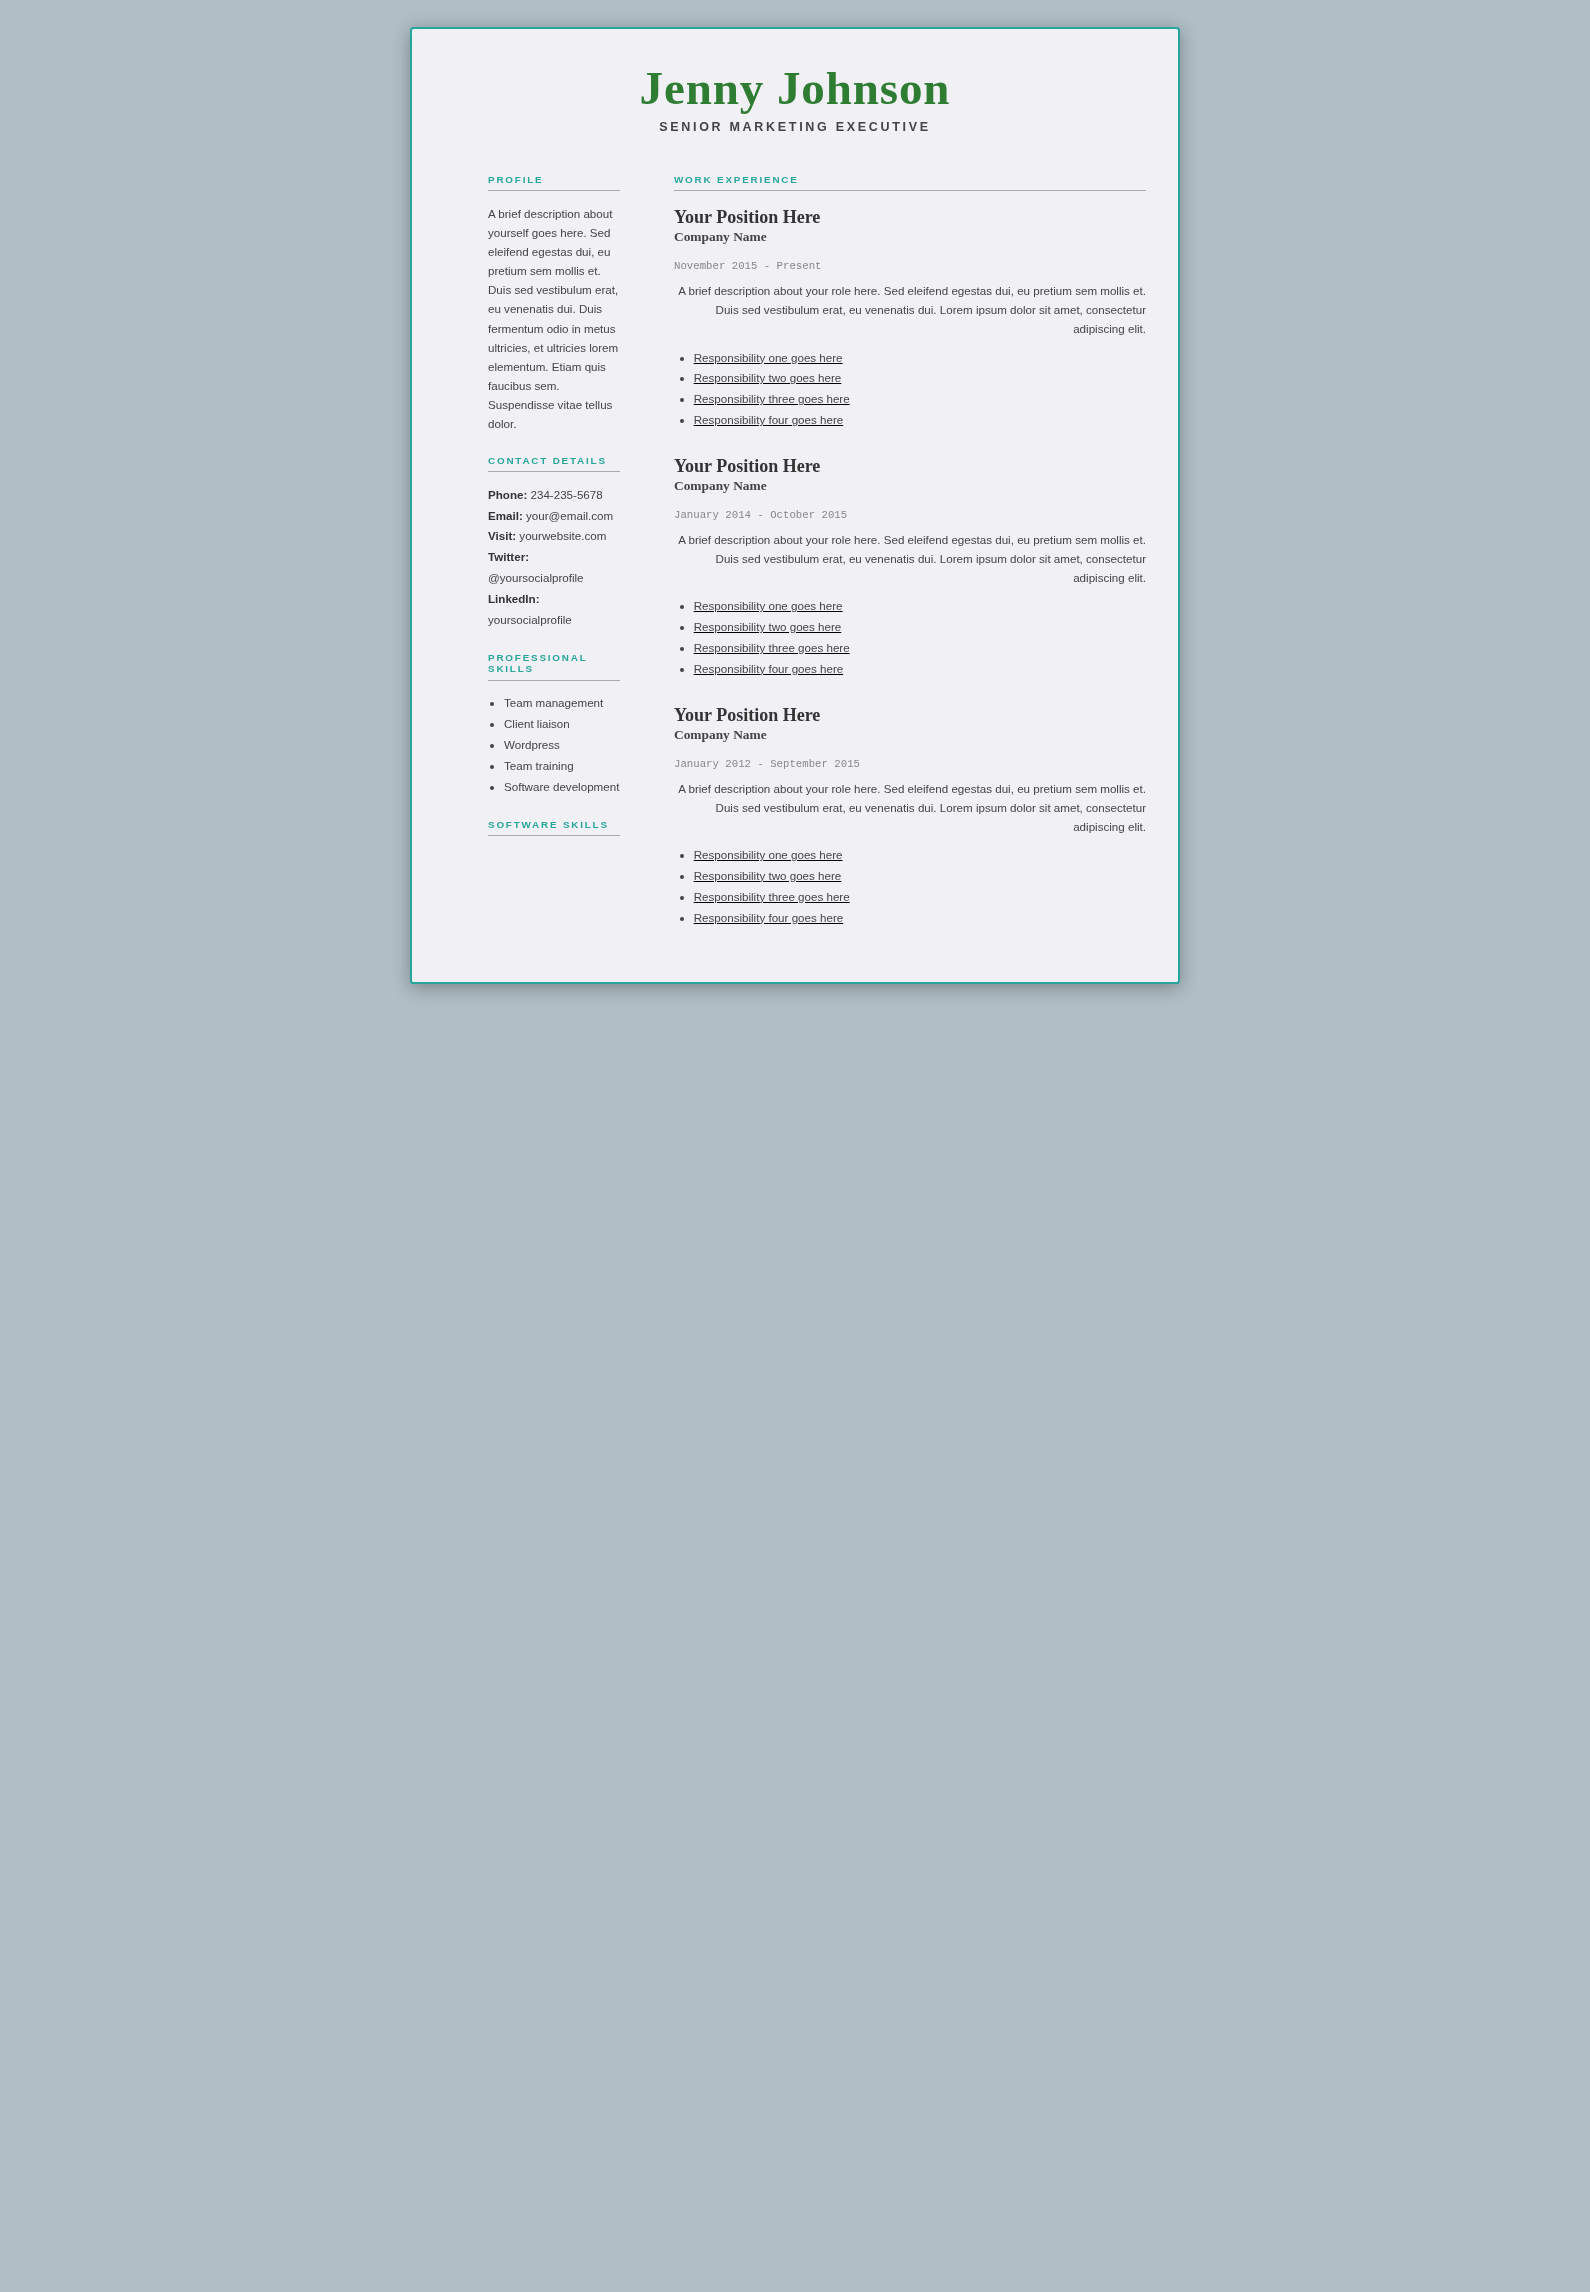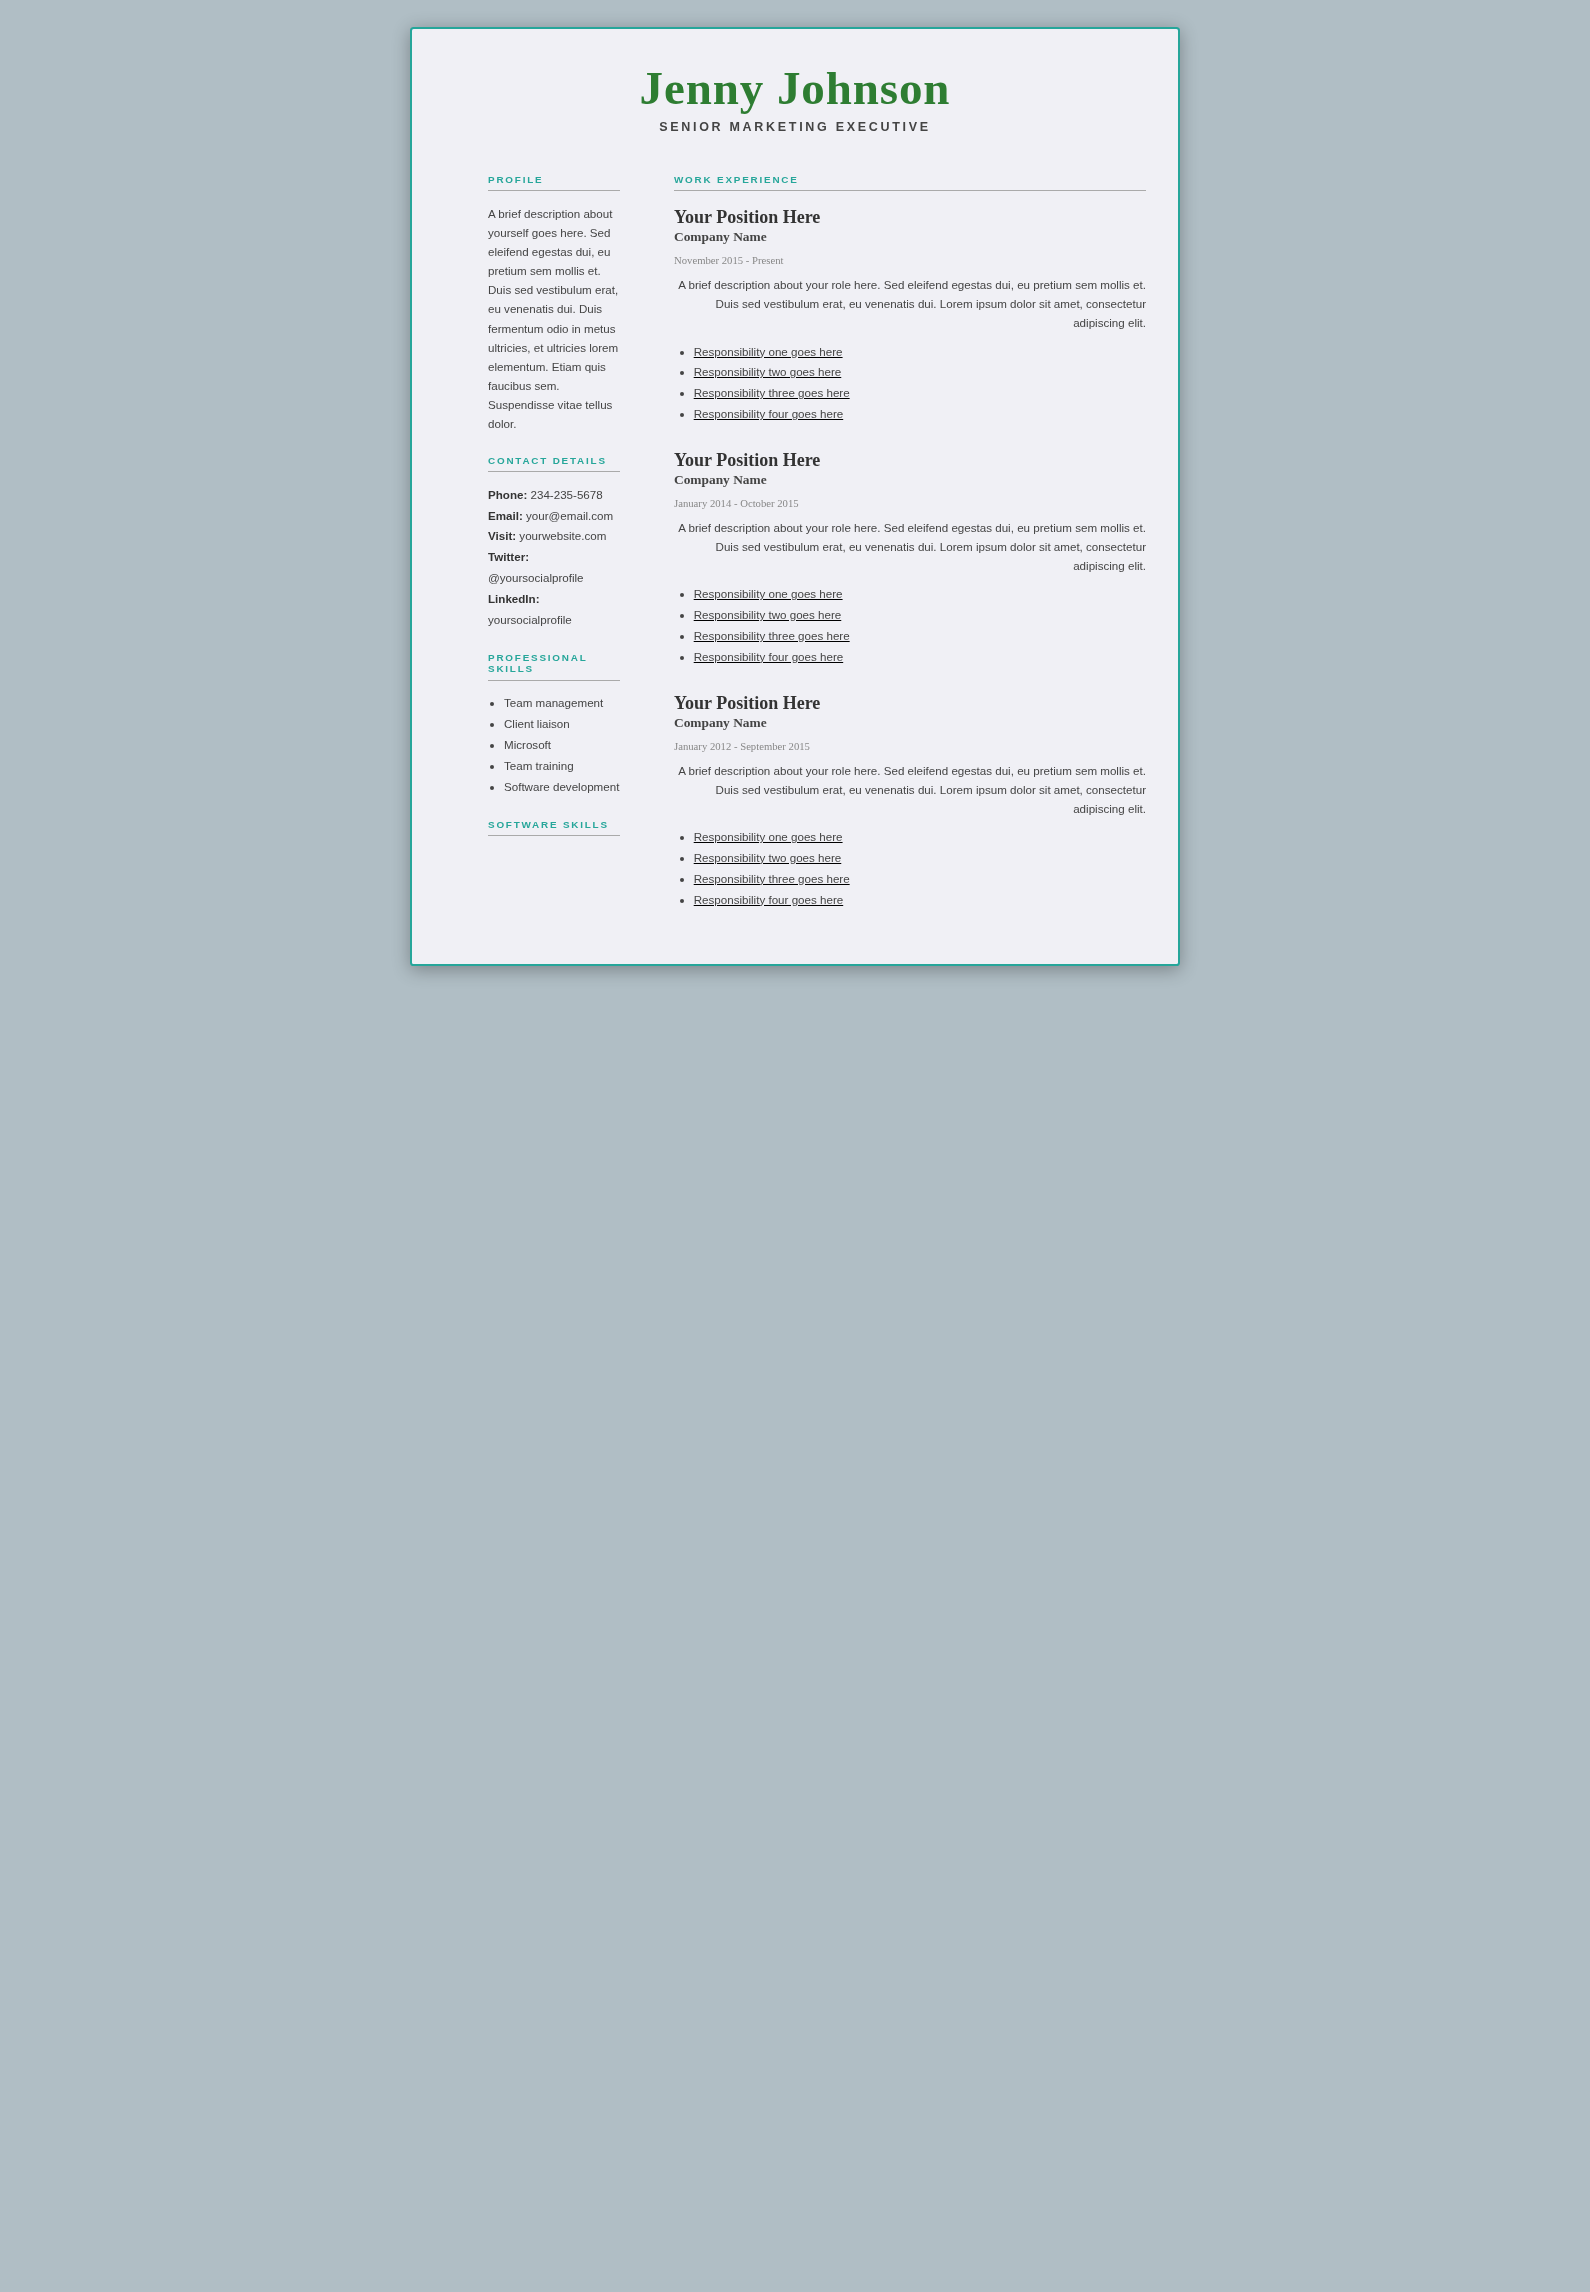--- a/index.html
+++ b/index.html
@@ -140,22 +140,22 @@
       font-size: 13.4px;
       font-weight: bold;
       color: #444;
       font-family: Georgia, serif;
       margin-top: 0.9px;
     }
 
     .work-dates {
       font-size: 10.7px;
       color: #888;
-      font-family: Liberation Serif, serif;
-      margin-top: 9px;
+      font-family: Liberation Mono, monospace;
+      margin-top: 15px;
       margin-bottom: 9px;
     }
 
     .work-description {
       font-size: 11.6px;
       color: #444;
       line-height: 1.65;
       font-family: Arial, sans-serif;
       margin-bottom: 9px;
       text-align: right;
@@ -219,21 +219,21 @@
           <span class="label">LinkedIn: </span><span>yoursocialprofile</span>
         </div>
       </div>
 
       <div class="left-section">
         <div class="section-label">PROFESSIONAL SKILLS</div>
         <hr class="section-divider">
         <ul class="skills-list">
           <li>Team management</li>
           <li>Client liaison</li>
-          <li>Microsoft</li>
+          <li>Wordpress</li>
           <li>Team training</li>
           <li>Software development</li>
         </ul>
       </div>
 
       <div class="left-section">
         <div class="section-label">SOFTWARE SKILLS</div>
         <hr class="section-divider">
       </div>
 

